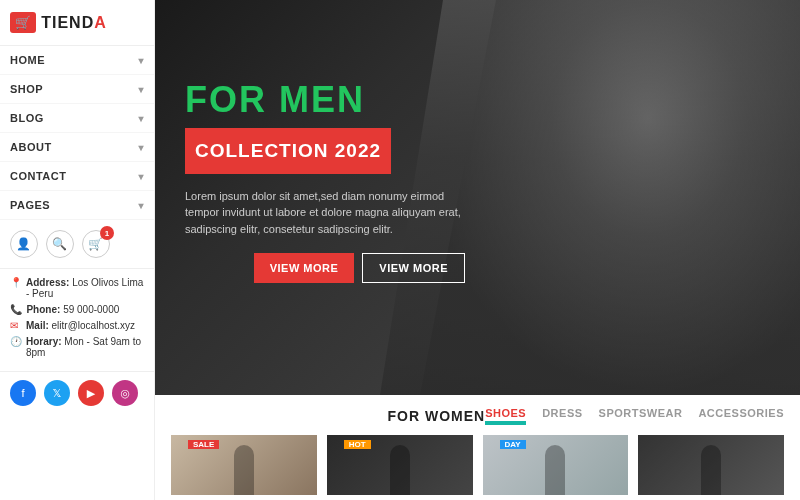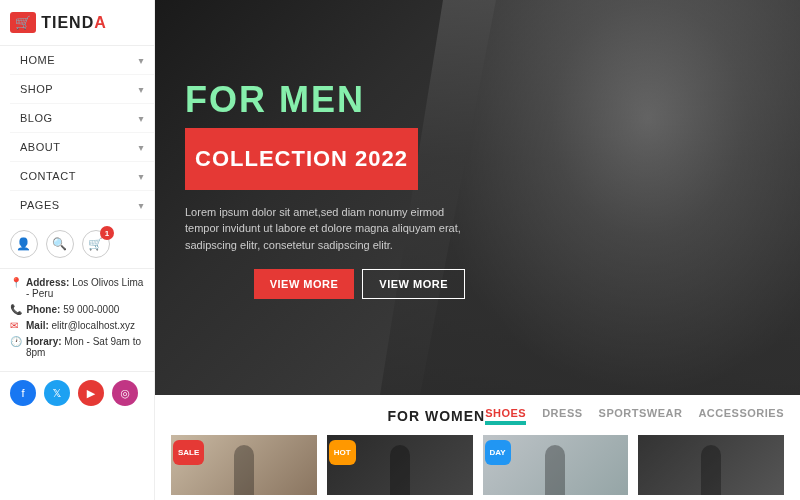--- a/index.html
+++ b/index.html
@@ -39,27 +39,26 @@
       text-transform: uppercase;
     }
     .logo-text span { color: #e53935; }
 
     .nav-item {
       display: flex;
       align-items: center;
       justify-content: space-between;
       padding: 8px 10px;
       font-size: 11px;
-      font-weight: 400;
+      font-weight: 700;
       color: #333;
       text-transform: uppercase;
       letter-spacing: 0.5px;
       cursor: pointer;
       border-bottom: 1px solid #f5f5f5;
-      margin-left: 10px;
     }
     .nav-chevron { color: #999; font-size: 10px; }
 
     .sidebar-icons {
       display: flex;
       align-items: center;
       padding: 10px;
       gap: 8px;
       border-bottom: 1px solid #eee;
       position: relative;
@@ -150,33 +149,33 @@
     }
 
     .hero-content {
       position: absolute;
       left: 30px; top: 80px;
       z-index: 10;
     }
     .hero-title {
       font-size: 36px;
       font-weight: 900;
-      color: #86efac;
+      color: #22c55e;
       text-transform: uppercase;
       letter-spacing: 2px;
       line-height: 1.1;
       margin-bottom: 8px;
     }
     .hero-badge {
       background: #e53935;
       color: #fff;
-      font-size: 22px;
+      font-size: 19px;
       font-weight: 900;
       text-transform: uppercase;
-      padding: 18px 10px;
+      padding: 12px 10px;
       display: inline-block;
       margin-bottom: 14px;
       letter-spacing: 1px;
     }
     .hero-desc {
       color: #ccc;
       font-size: 11px;
       line-height: 1.5;
       max-width: 280px;
       margin-bottom: 16px;
@@ -257,27 +256,26 @@
       position: relative;
       overflow: hidden;
     }
     .product-card-1 { background: linear-gradient(135deg, #c8b8a2 0%, #8a7560 100%); }
     .product-card-2 { background: linear-gradient(135deg, #2a2a2a 0%, #444 100%); }
     .product-card-3 { background: linear-gradient(135deg, #bdc3c7 0%, #95a5a6 100%); }
     .product-card-4 { background: linear-gradient(135deg, #333 0%, #555 100%); }
 
     .product-badge {
       position: absolute;
-      top: 5px; left: 2px;
+      top: 5px; left: 17px;
       font-size: 8px;
       font-weight: 700;
       color: #fff;
-      padding: 8px 5px;
-      text-transform: uppercase;
-      border-radius: 6px;
+      padding: 0 5px;
+      text-transform: uppercase;
     }
     .badge-sale { background: #e53935; }
     .badge-hot { background: #ff9800; }
     .badge-day { background: #2196f3; }
 
     
     .person-shape {
       position: absolute;
       bottom: 0;
       left: 50%;

